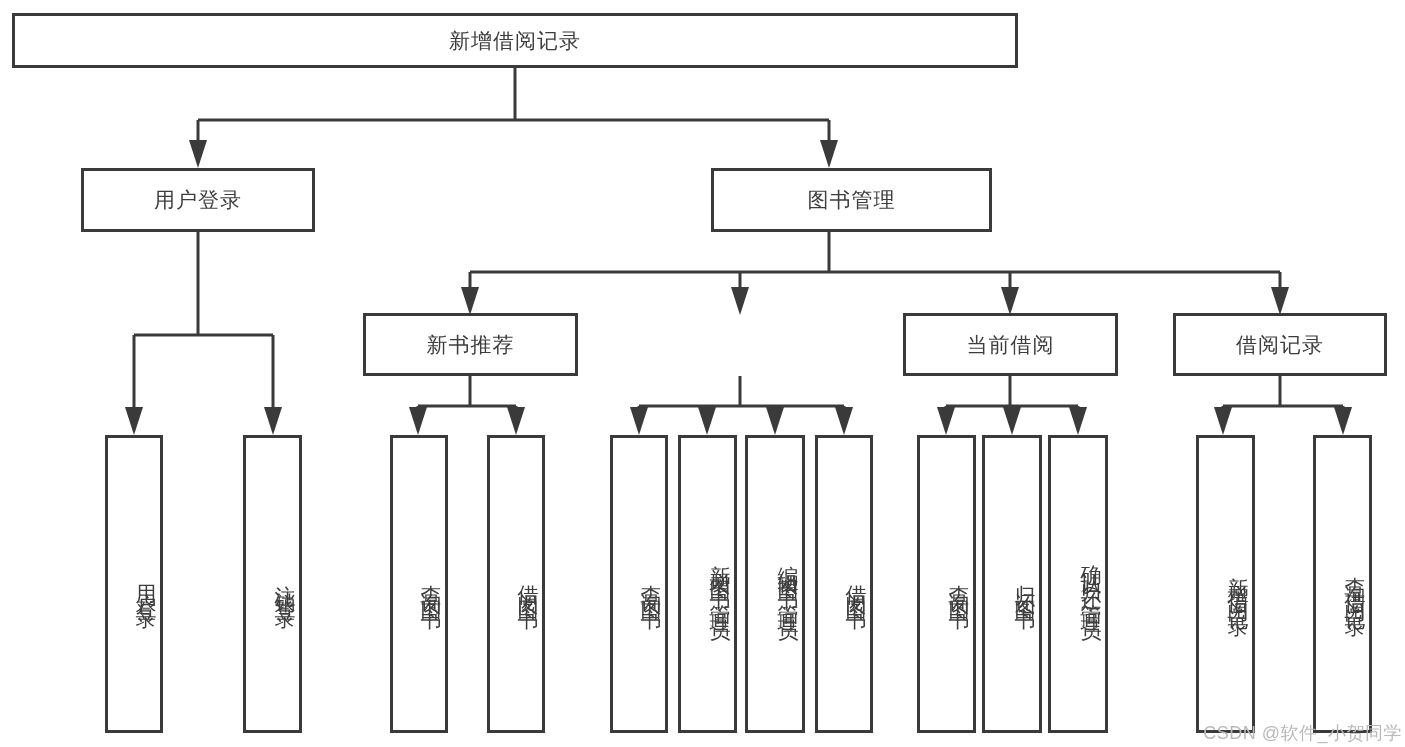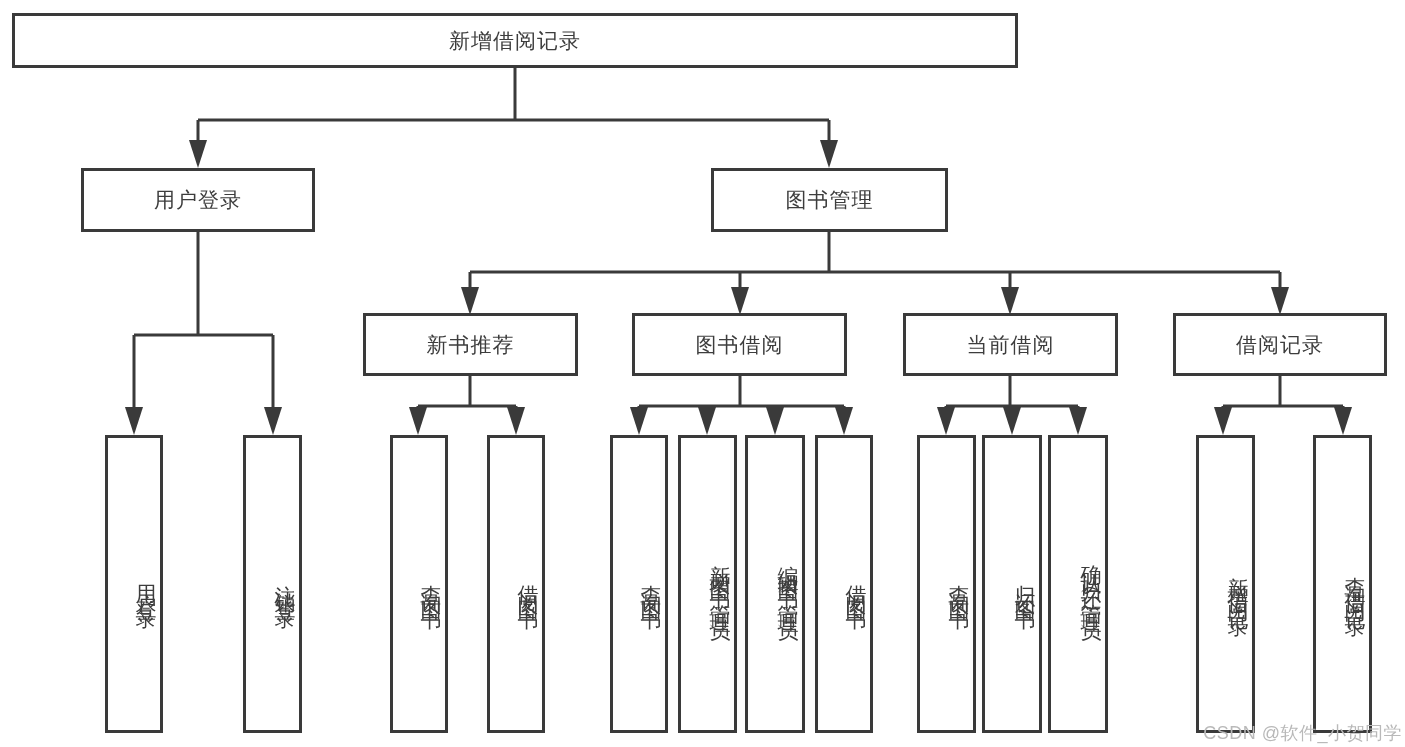--- a/index.html
+++ b/index.html
@@ -123,29 +123,26 @@
     </g>
   </svg>
 
   <div class="hbox" style="left:12px; top:13px; width:1006px; height:55px;">
     <span>新增借阅记录</span>
   </div>
 
   <div class="hbox" style="left:81px; top:168px; width:234px; height:64px;">
     <span>用户登录</span>
   </div>
-  <div class="hbox" style="left:711px; top:168px; width:237px; height:64px;">
+  <div class="hbox" style="left:711px; top:168px; width:281px; height:64px;">
     <span>图书管理</span>
   </div>
 
   <div class="hbox" style="left:363px; top:313px; width:215px; height:63px;">
     <span>新书推荐</span>
-  </div>
-  <div class="hbox" style="left:632px; top:313px; width:215px; height:63px;">
-    <span>图书借阅</span>
   </div>
   <div class="hbox" style="left:903px; top:313px; width:215px; height:63px;align-items:center;">
     <span>当前借阅</span>
   </div>
   <div class="hbox" style="left:1173px; top:313px; width:214px; height:63px;">
     <span>借阅记录</span>
   </div>
 
   <div class="vbox" style="left:105px; width:58px;">用户登录</div>
   <div class="vbox" style="left:243px; width:59px;">注销登录</div>

